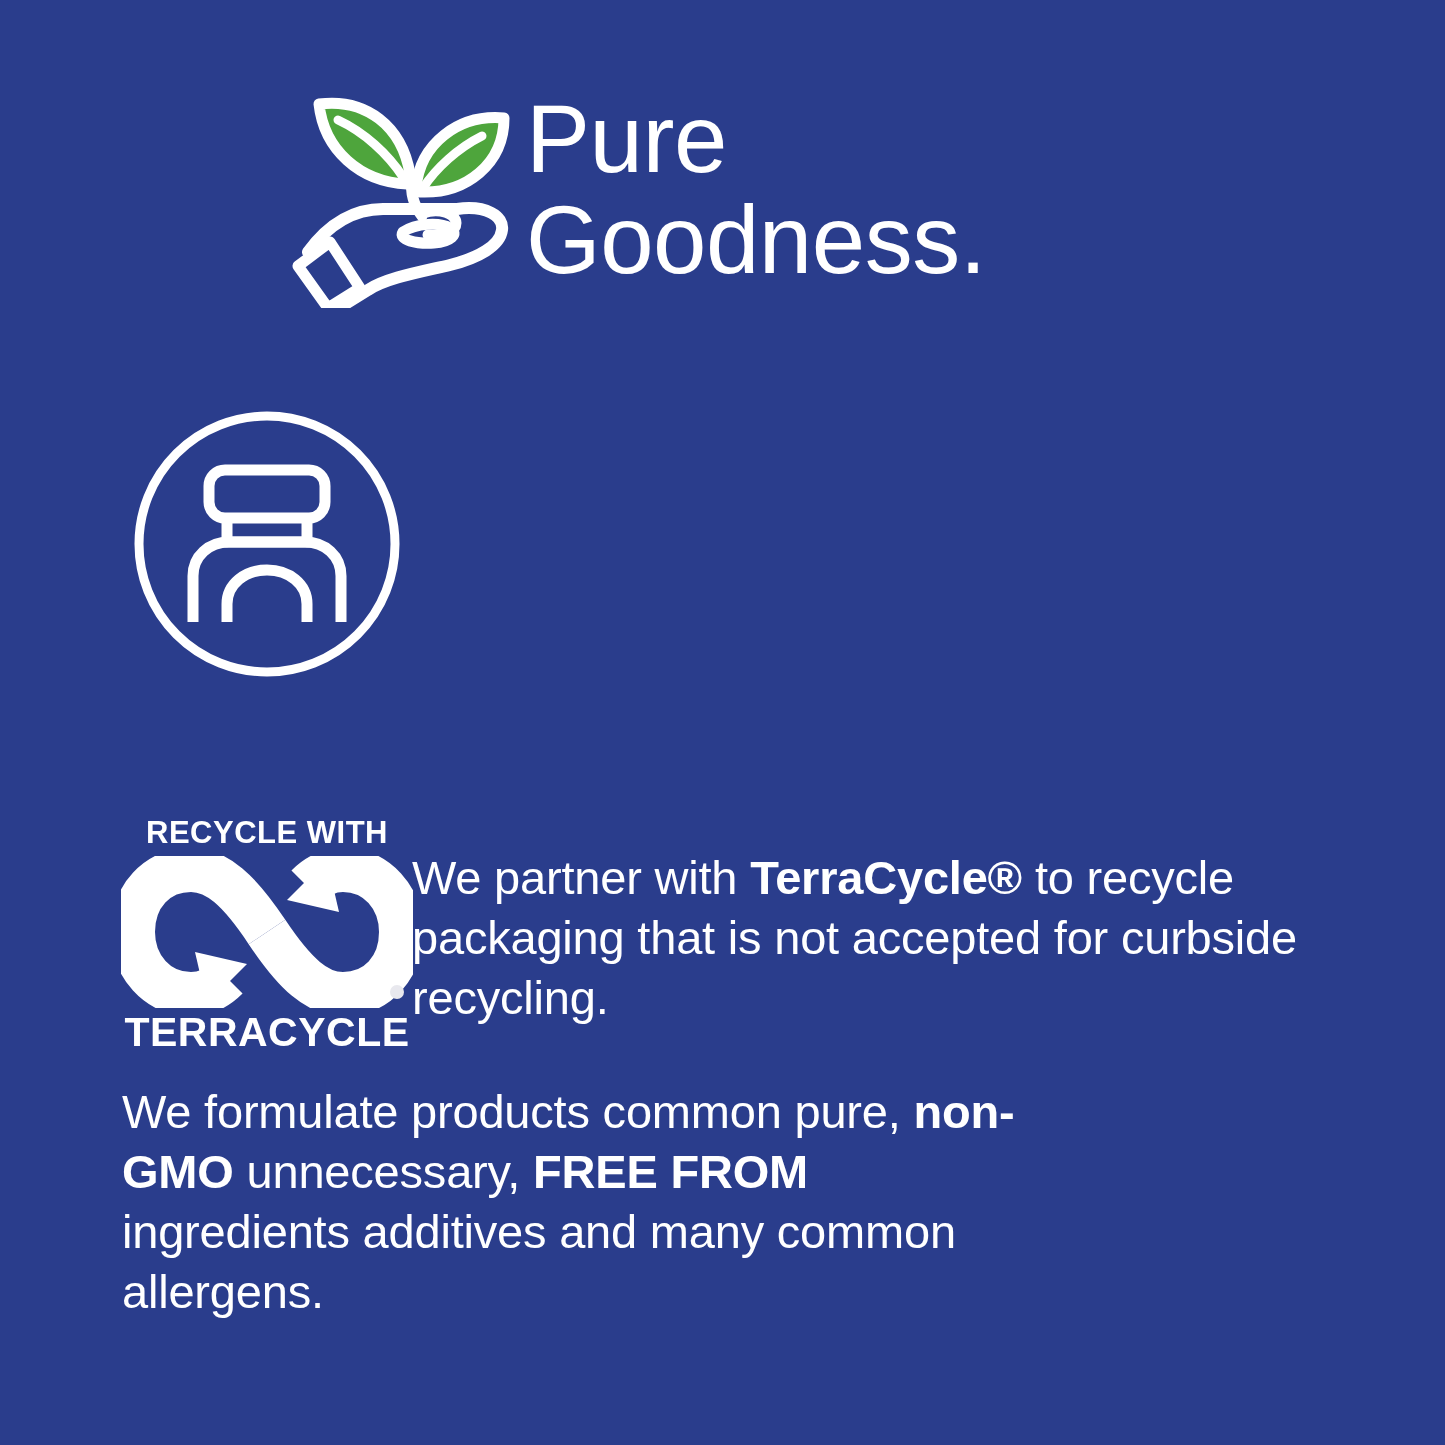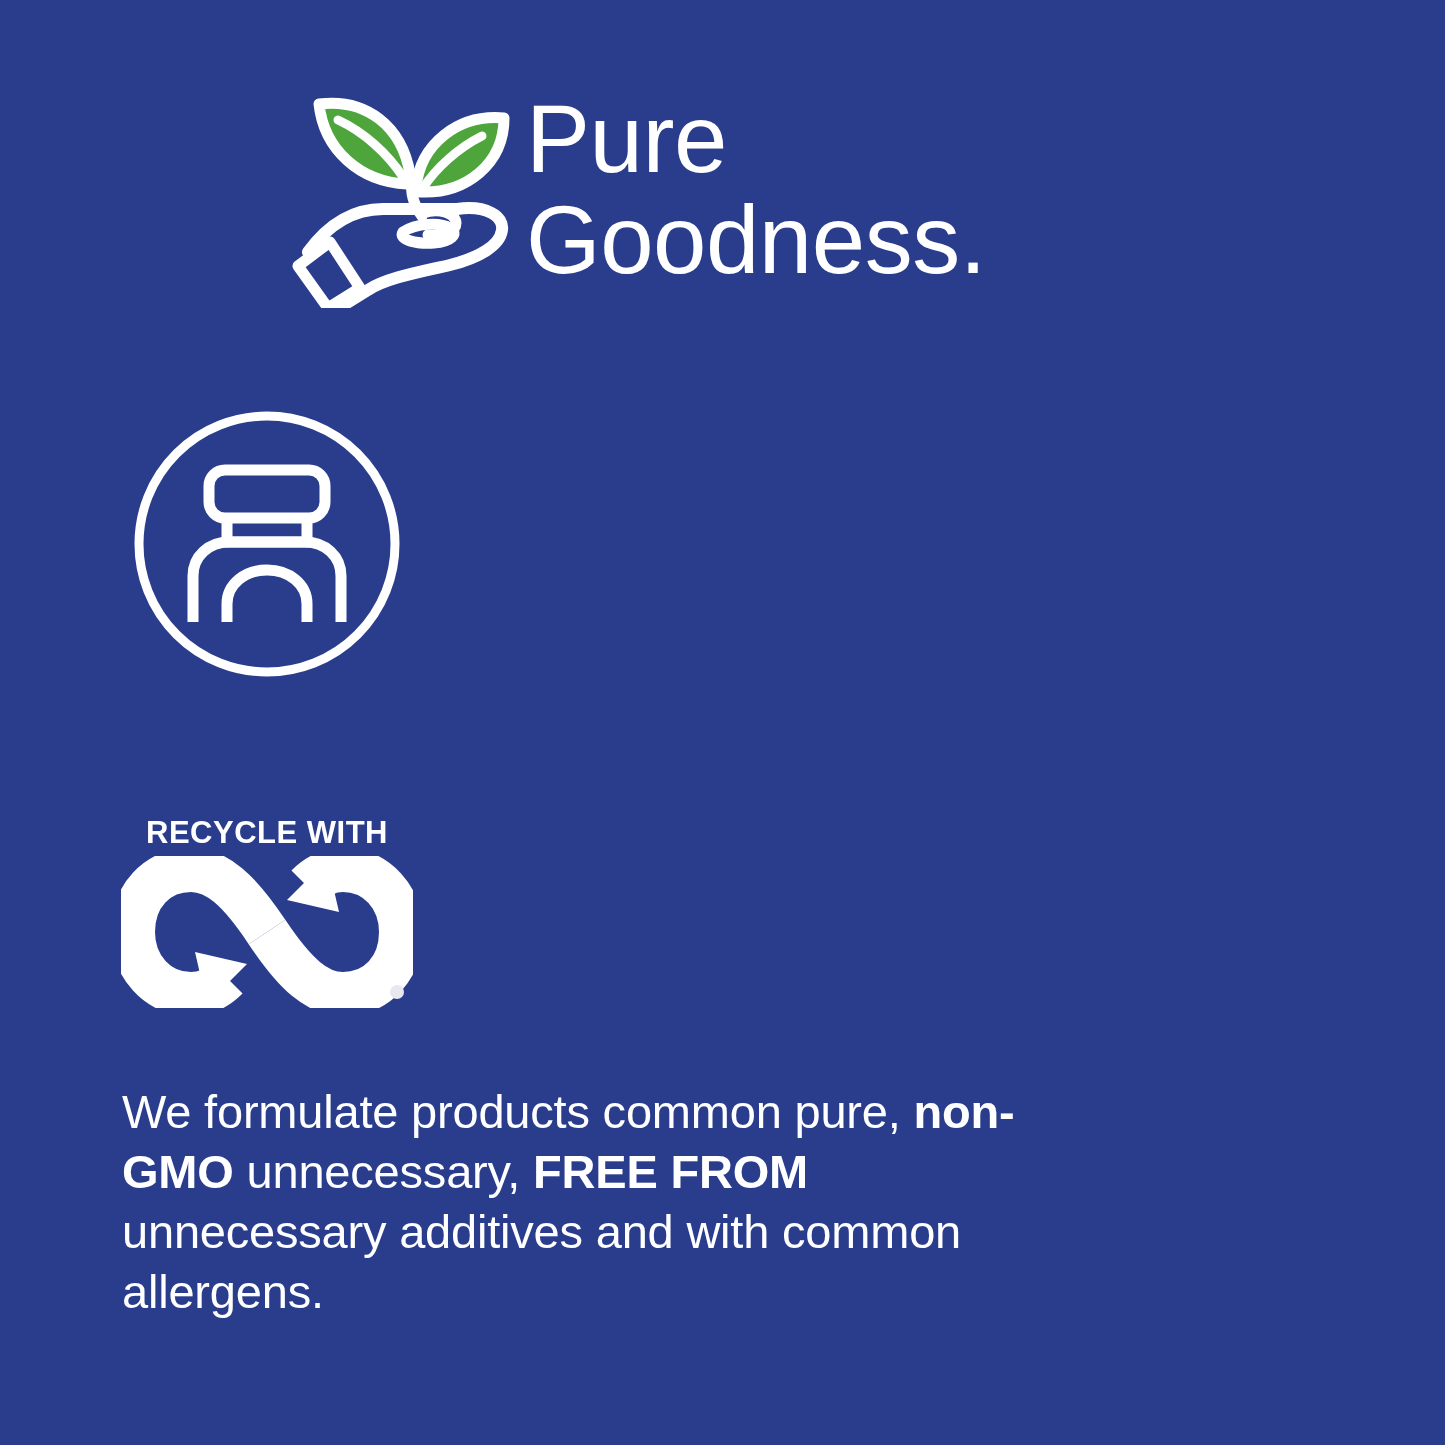--- a/index.html
+++ b/index.html
@@ -169,23 +169,27 @@
           <path d="M146 76 C 174 118 196 138 222 138 C 256 138 280 112 280 76
                    C 280 42 256 14 222 14 C 208 14 196 20 186 30" fill="none" stroke="#ffffff" stroke-width="44" stroke-linecap="butt"></path>
 
           <polygon points="74,96 126,108 86,148" fill="#ffffff"></polygon>
 
           <polygon points="218,56 166,44 206,4" fill="#ffffff"></polygon>
 
           <circle cx="276" cy="136" r="7" fill="#e8e8ee"></circle>
         </svg>
 
+        <div class="tc-bottom">TERRACYCLE</div>
       </div>
+    </div>
+    <div class="feature-text">
+      <span>We partner with </span><b>TerraCycle®</b><span> to recycle packaging that is not accepted for curbside recycling.</span>
     </div>
   </div>
 
   <div class="feature" id="feature-gmo">
     <div class="feature-text">
-      <span>We formulate products common pure, </span><b>non-GMO</b><span> unnecessary, </span><b>FREE FROM</b><span> unnecessary additives and with common allergens.</span>
+      <span>We formulate products common pure, </span><b>non-GMO</b><span> unnecessary, </span><b>FREE FROM</b><span> ingredients additives and many common allergens.</span>
     </div>
   </div>
 
 </div>
 
 </body></html>

